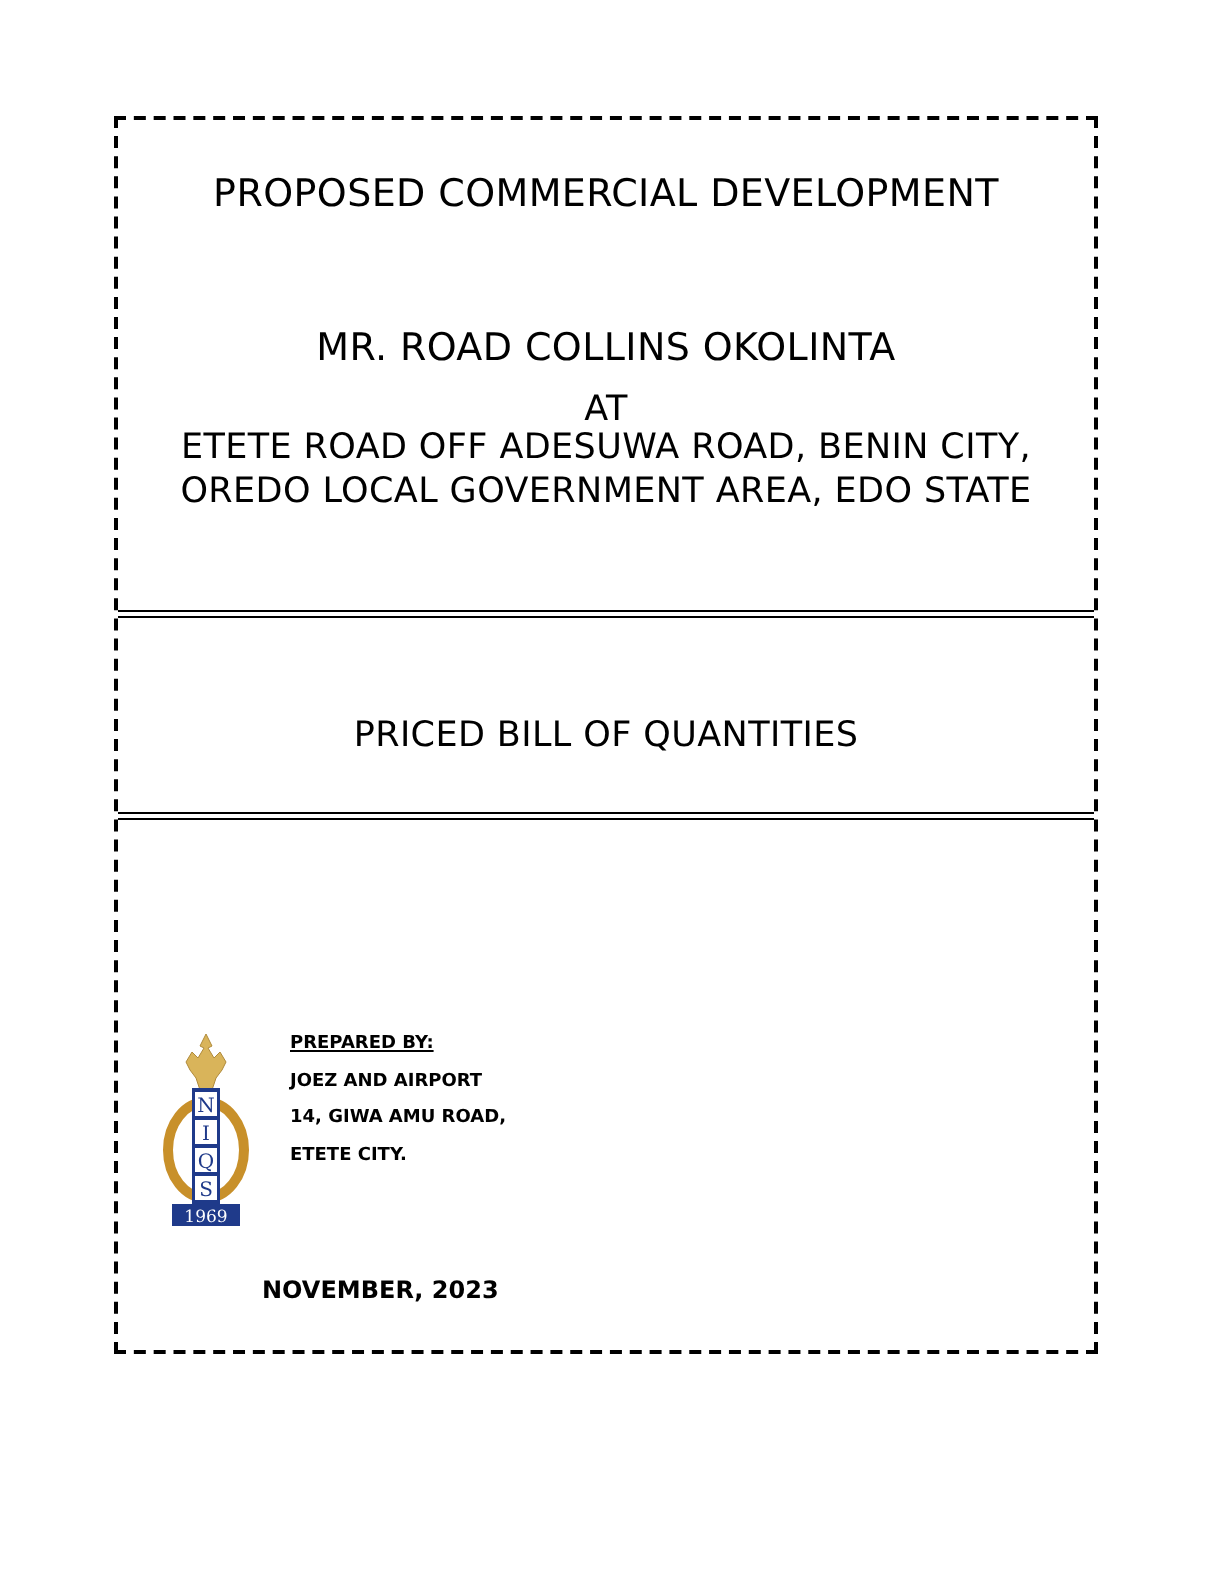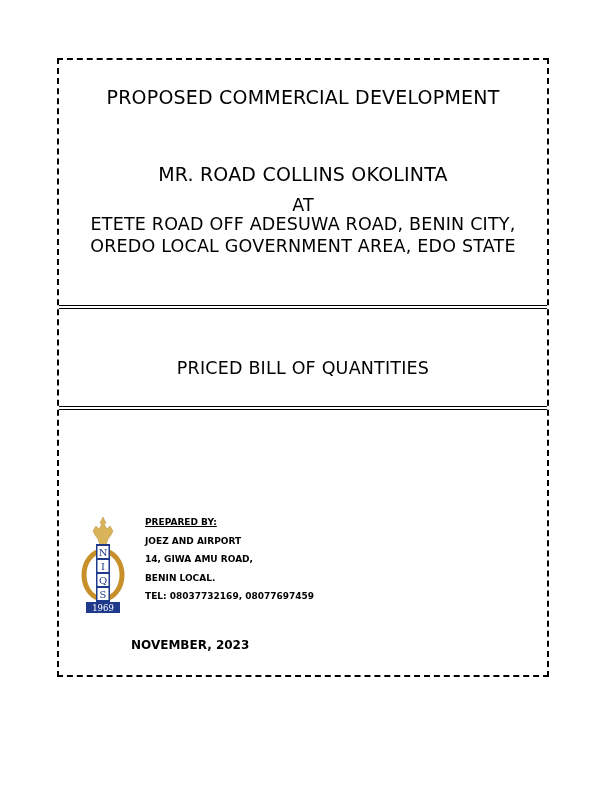--- a/index.html
+++ b/index.html
@@ -135,19 +135,18 @@
 
       <rect x="6" y="87" width="34" height="11" fill="#1f3a8a"></rect>
       <text x="23" y="96" font-size="8.5" text-anchor="middle" fill="#ffffff" font-family="DejaVu Serif, serif">1969</text>
     </svg>
   </div>
 
   <div class="prep-block">
     <div class="underline">PREPARED BY:</div>
     <div>JOEZ AND AIRPORT</div>
     <div>14, GIWA AMU ROAD,</div>
-    <div>BENIN LOCAL.</div>
-    <div>TEL: 08037732169,  08077697459</div>
+    <div>ETETE CITY.</div>
   </div>
 
   <div class="date">NOVEMBER, 2023</div>
 
 </div>
 
 </body></html>

